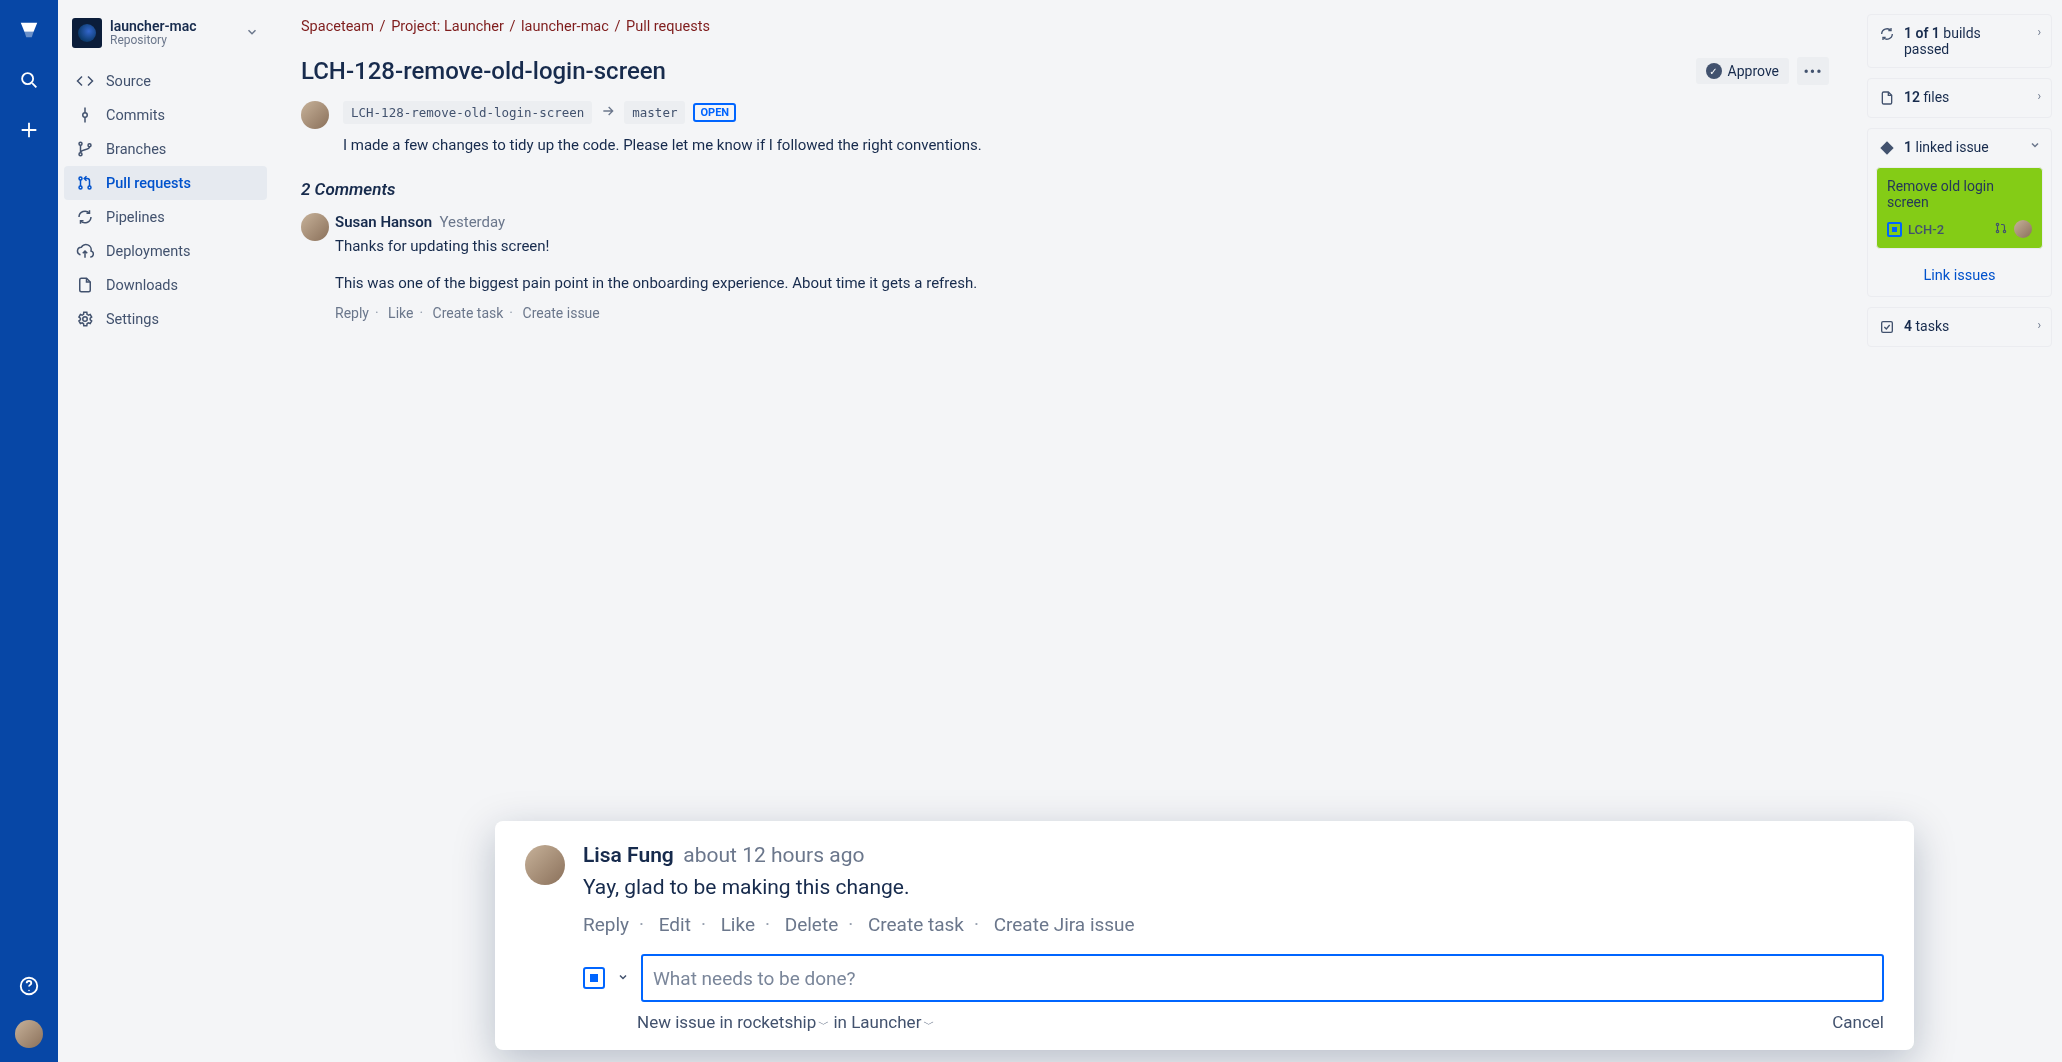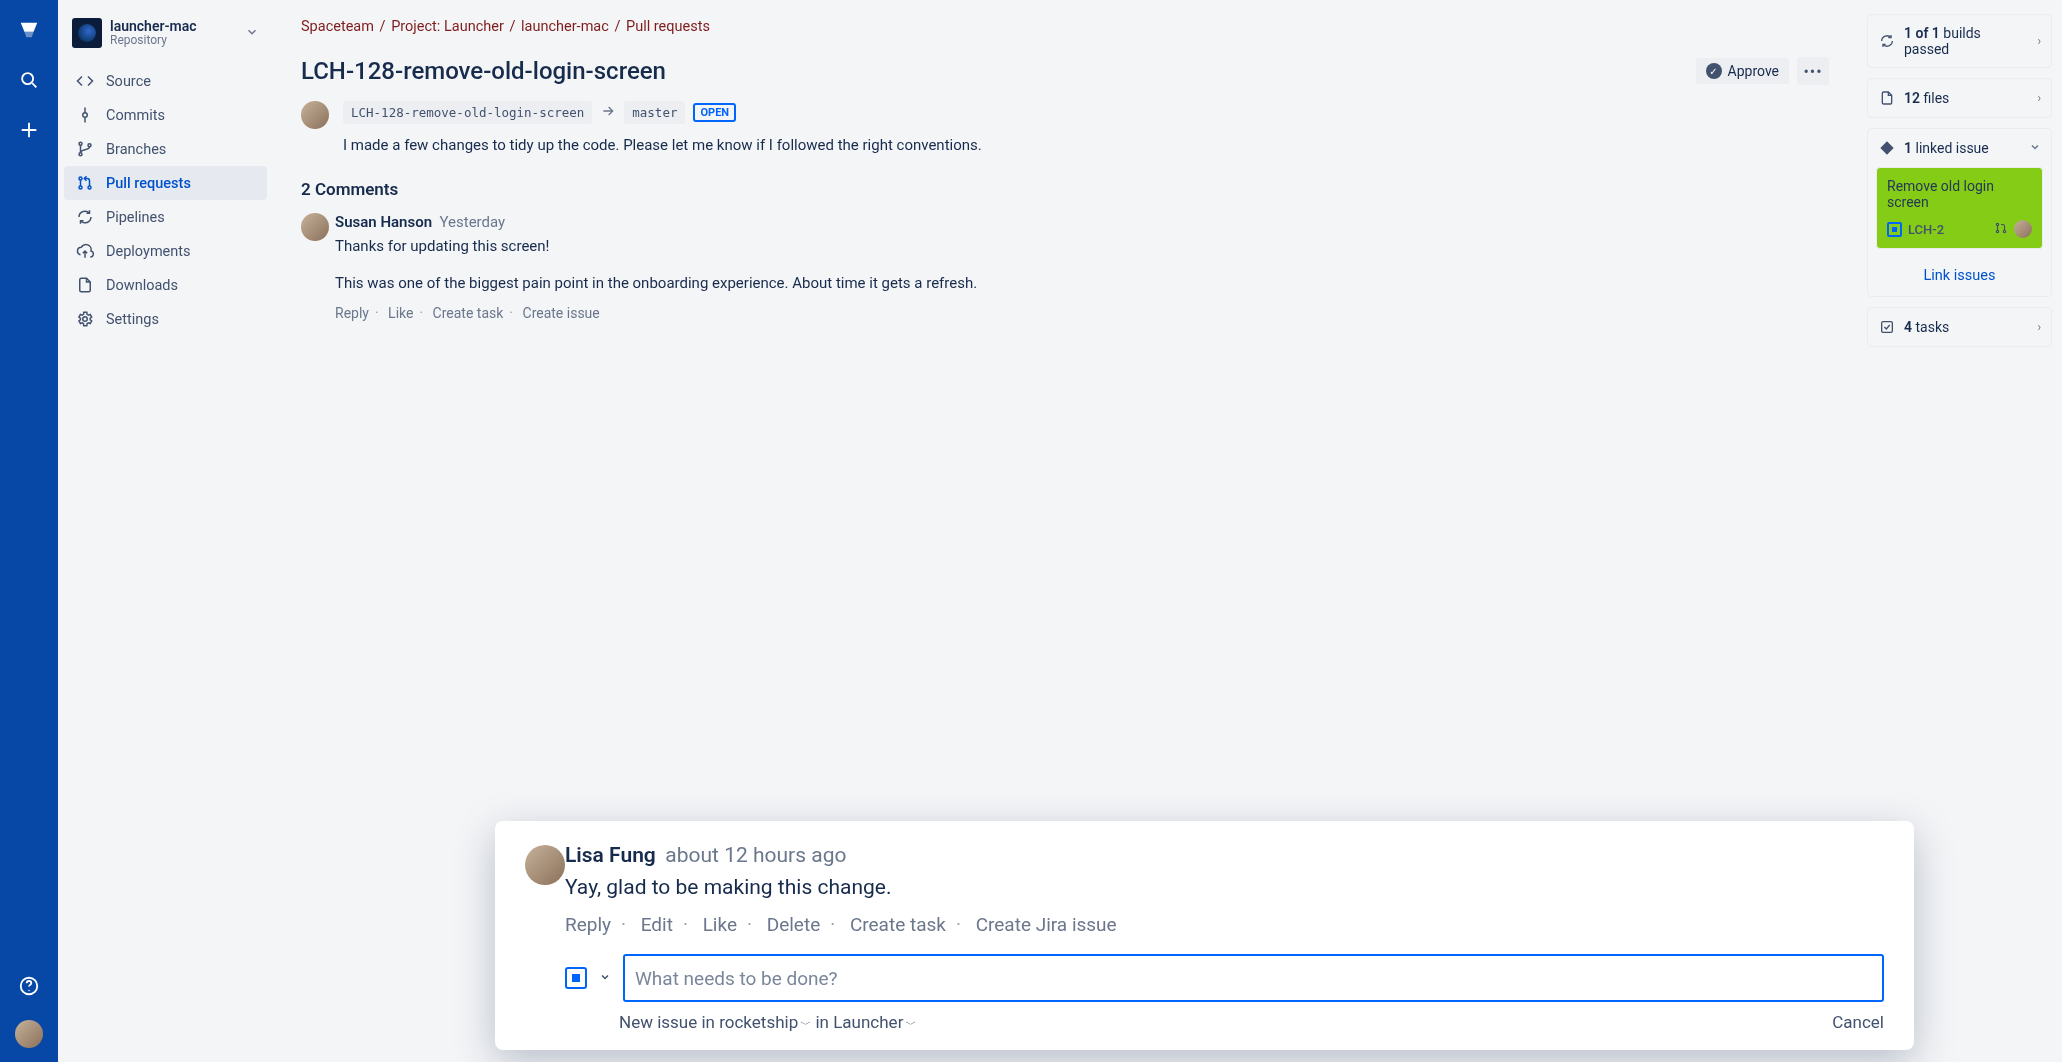--- a/index.html
+++ b/index.html
@@ -42,53 +42,53 @@
   .more-btn { background:#eceef1; width:32px; height:28px; border-radius:3px; display:flex; align-items:center; justify-content:center; cursor:pointer; color:#42526e; font-size:16px; letter-spacing:1px;}
 
   .pr-desc { display:flex; gap:14px; margin-bottom:22px;}
   .avatar-sm { width:28px; height:28px; border-radius:50%; flex-shrink:0; background:linear-gradient(135deg,#c7b29a,#8a705a);}
   .branch-row { display:flex; align-items:center; gap:8px; margin-bottom:10px; }
   .branch-pill { background:#eceef1; padding:4px 8px; border-radius:3px; font-family: "SFMono-Regular", Menlo, monospace; font-size:12.5px; color:#42526e;}
   .branch-arrow { color:#6b778c; }
   .open-badge { border:2px solid #0065ff; color:#0065ff; font-size:11px; font-weight:700; padding:1px 5px; border-radius:3px;}
   .pr-body { font-size:15px; line-height:1.5; color:#172b4d; max-width:720px;}
 
-  .comments-h { font-size:17px; font-weight:600; margin-bottom:14px;}
+  .comments-h { font-size:17px; font-weight:600; margin-bottom:14px;font-style:italic;}
   .comment { display:flex; gap:6px; margin-bottom:18px;}
   .c-author { font-weight:600; font-size:15px;}
   .c-time { color:#6b778c; font-size:15px; margin-left:4px;}
   .c-body { font-size:15px; line-height:1.55; margin-top:4px; max-width:740px;}
   .c-actions { margin-top:10px; color:#6b778c; font-size:14px;}
   .c-actions span { cursor:pointer;}
   .c-actions .dot { margin:0 6px; color:#97a0af;}
 
   
   .float-card { position:absolute; left:222px; right:148px; bottom:12px; background:#fff; border-radius:8px; box-shadow:0 12px 40px rgba(9,30,66,.25); padding:22px 30px 18px 30px; }
-  .float-card .h { display:flex; align-items:flex-start; }
+  .float-card .h { display:flex; align-items:flex-start; gap:18px;}
   .float-avatar { width:40px; height:40px; border-radius:50%; background:linear-gradient(135deg,#c7b29a,#8a705a); flex-shrink:0; margin-top:2px;}
   .f-author { font-size:21px; font-weight:600;}
   .f-time { font-size:21px; color:#6b778c; margin-left:6px; font-weight:400;}
   .f-body { font-size:21px; margin-top:8px;}
   .f-actions { font-size:19px; color:#6b778c; margin-top:14px;}
   .f-actions span { cursor:pointer;}
   .f-actions .dot { margin:0 10px; color:#97a0af;}
   .issue-row { display:flex; align-items:center; gap:12px; margin-top:18px; margin-left:0;}
   .issue-type { width:22px; height:22px; border:2px solid #0065ff; border-radius:3px; display:flex; align-items:center; justify-content:center;}
   .issue-type-inner{ width:8px; height:8px; background:#0065ff;}
   .type-chev { color:#42526e; font-size:12px;}
   .issue-input { flex:1; border:2px solid #0065ff; border-radius:3px; height:48px; padding:0 10px; font-size:19px; outline:none; color:#172b4d;}
   .issue-input::placeholder { color:#7a869a; }
   .issue-sub { display:flex; justify-content:space-between; align-items:center; margin-top:10px; font-size:17px; color:#42526e; padding-left:54px;}
   .issue-sub .chv { font-size:11px; margin-left:2px; color:#6b778c;}
   .cancel { color:#42526e; cursor:pointer;}
 
   
   .rpanel { width:205px; padding:14px 10px; flex-shrink:0; display:flex; flex-direction:column; gap:10px;}
   .panel-box { background:#f4f5f7; border:1px solid #ebecf0; border-radius:4px; }
-  .panel-row { display:flex; align-items:center; padding:10px 10px; gap:8px; cursor:pointer; position:relative;}
+  .panel-row { display:flex; align-items:flex-start; padding:10px 10px; gap:8px; cursor:pointer; position:relative;}
   .panel-row .ricon { width:18px; height:18px; color:#42526e; display:flex; align-items:center; justify-content:center; flex-shrink:0;}
   .panel-row .rtxt { font-size:14px; color:#172b4d; flex:1;}
   .panel-row .rtxt b { font-weight:600;}
   .panel-row .rchev { color:#6b778c; font-size:12px;}
   .linked-issue { border:1px solid #ebecf0; margin:0 8px 8px 8px; border-radius:4px; padding:10px 10px; background:#84cc16;}
   .li-title { font-size:14px; margin-bottom:10px; color:#253858;}
   .li-row { display:flex; align-items:center; gap:6px;}
   .li-type { width:15px; height:15px; border:2px solid #0065ff; border-radius:2px; display:flex; align-items:center; justify-content:center;}
   .li-type-inner { width:5px; height:5px; background:#0065ff;}
   .li-key { font-size:13px; color:#42526e; font-weight:500; flex:1;}

